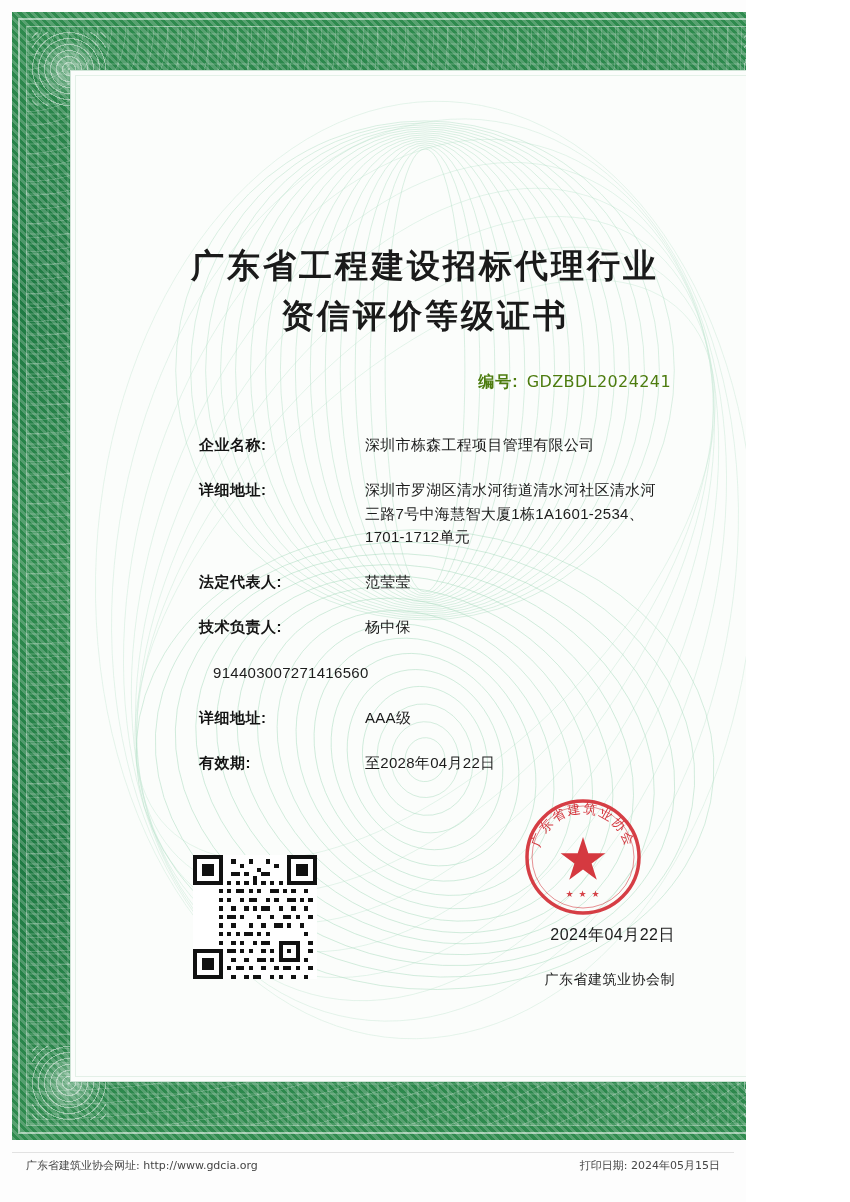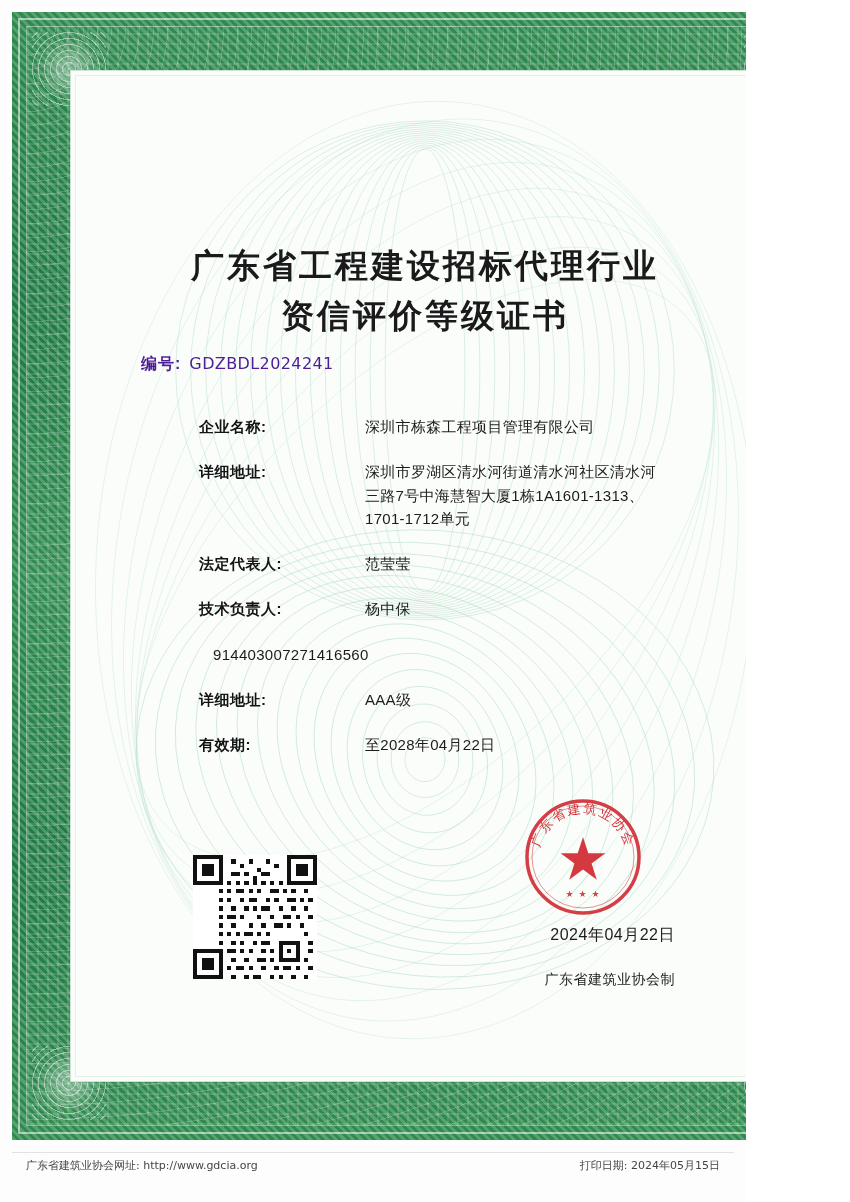--- a/index.html
+++ b/index.html
@@ -103,24 +103,25 @@
   .title-line {
     font-family: "DejaVu Sans", "Liberation Sans", sans-serif;
     font-weight: bold;
     font-size: 33px;
     letter-spacing: 3px;
     color: #1a1a1a;
     line-height: 1.5;
   }
 
   .serial-row {
-    margin-top: 14px;
+    margin-top: 32px;
     padding-right: 38px;
+    text-align: right;
     font-size: 16px;
-    color: #4c1d95;
+    color: #4d7c0f;
   }
   .serial-label {
     font-weight: bold;
     letter-spacing: 1px;
   }
   .serial-value {
     margin-left: 8px;
     font-family: "DejaVu Sans", sans-serif;
     letter-spacing: 0.4px;
   }
@@ -314,21 +315,21 @@
           <span class="serial-label">编号:</span><span class="serial-value">GDZBDL2024241</span>
         </div>
 
         <div class="fields">
           <div class="field-row">
             <div class="field-label">企业名称:</div>
             <div class="field-value">深圳市栋森工程项目管理有限公司</div>
           </div>
           <div class="field-row">
             <div class="field-label">详细地址:</div>
-            <div class="field-value">深圳市罗湖区清水河街道清水河社区清水河三路7号中海慧智大厦1栋1A1601-1313、1701-1712单元</div>
+            <div class="field-value">深圳市罗湖区清水河街道清水河社区清水河三路7号中海慧智大厦1栋1A1601-2534、1701-1712单元</div>
           </div>
           <div class="field-row">
             <div class="field-label">法定代表人:</div>
             <div class="field-value">范莹莹</div>
           </div>
           <div class="field-row">
             <div class="field-label">技术负责人:</div>
             <div class="field-value">杨中保</div>
           </div>
           <div class="field-row">

